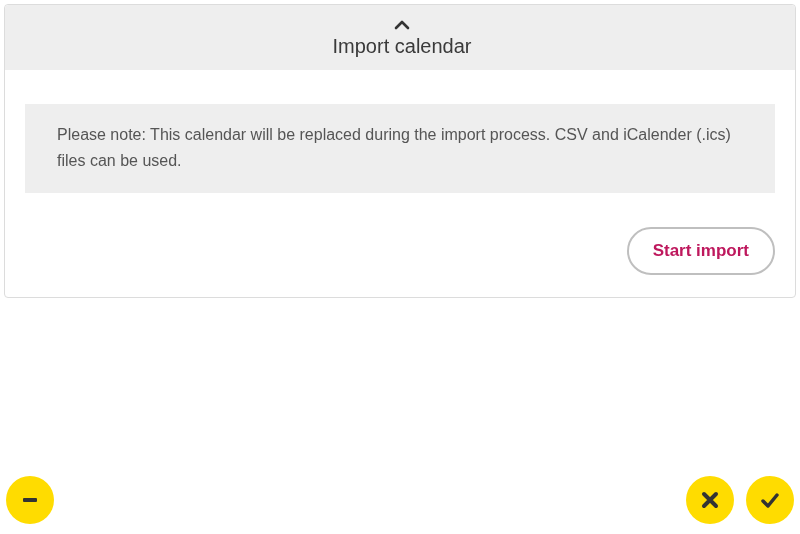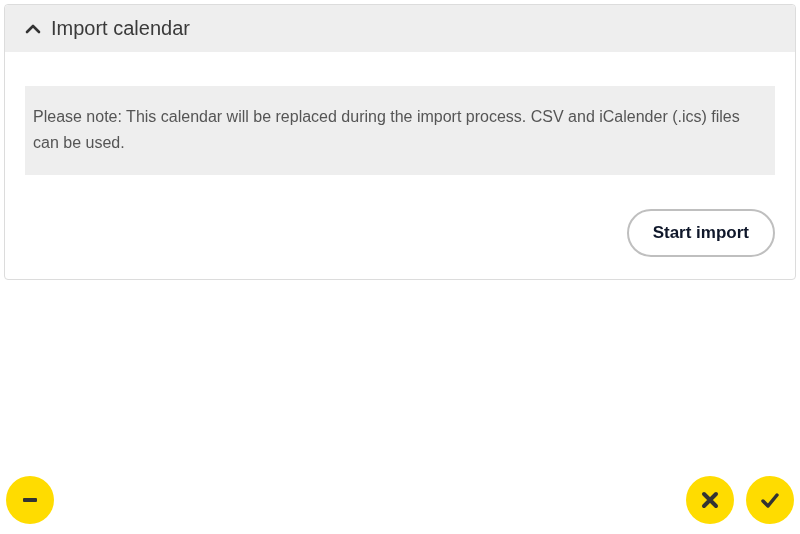--- a/index.html
+++ b/index.html
@@ -15,26 +15,27 @@
     margin: 4px 4px 0 4px;
     border: 1px solid #dcdcdc;
     border-radius: 4px;
     background: #ffffff;
   }
   .panel-header {
     background: #eeeeee;
     padding: 12px 16px 12px 20px;
     display: flex;
     align-items: center;
-    gap: 10px;
+    gap: 2px;
     font-size: 20px;
     color: #3a3a3a;
     font-weight: 300;
     cursor: pointer;
     border-radius: 4px 4px 0 0;
+    flex-direction: column;
   }
   .panel-header .chevron {
     width: 16px;
     height: 16px;
     display: inline-flex;
     align-items: center;
     justify-content: center;
   }
   .panel-body {
     padding: 20px 20px 22px 20px;
@@ -45,35 +46,35 @@
     height: 185px;
     padding: 12px 10px;
     font-size: 16px;
     color: #555555;
     font-weight: 300;
     cursor: pointer;
   }
   .note {
     margin-top: 14px;
     background: #eeeeee;
-    padding: 18px 20px 20px 8px;
+    padding: 18px 20px 20px 32px;
     font-size: 16px;
     color: #555555;
     line-height: 1.6;
     font-weight: 300;
   }
   .actions {
     margin-top: 34px;
     display: flex;
     justify-content: flex-end;
   }
   .start-btn {
     border: 2px solid #bfbfbf;
     background: #ffffff;
-    color: #0f172a;
+    color: #be185d;
     font-size: 17px;
     font-weight: 600;
     padding: 12px 24px;
     border-radius: 999px;
     cursor: pointer;
   }
   .footer {
     position: absolute;
     left: 0;
     right: 0;

